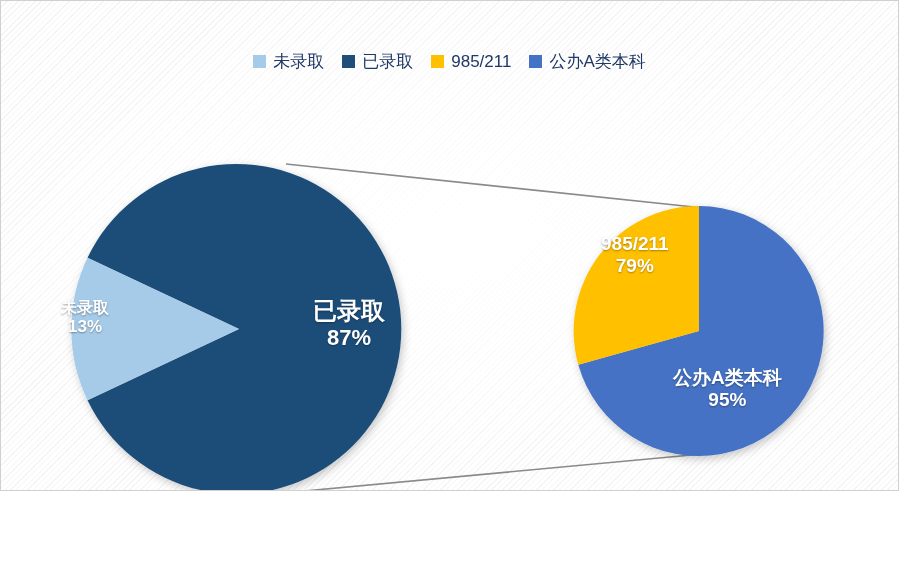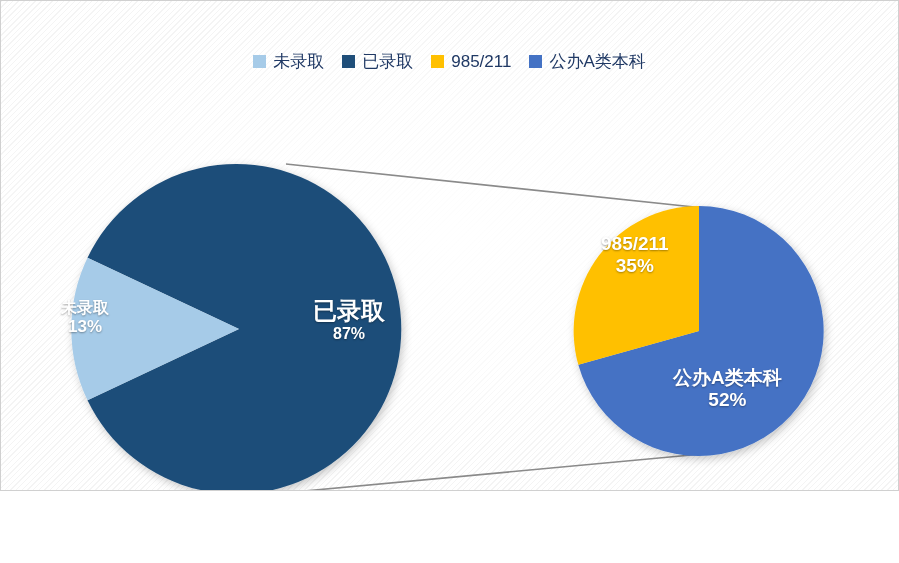--- a/index.html
+++ b/index.html
@@ -91,21 +91,21 @@
     white-space: nowrap;
     pointer-events: none;
   }
   .data-label .dl-name { display: block; }
   .data-label .dl-value { display: block; }
 
   #label-not-admitted { left: 60px;  top: 298px; font-size: 16px; }
   #label-not-admitted .dl-value { font-size: 17px; }
 
   #label-admitted     { left: 312px; top: 296px; font-size: 24px; }
-  #label-admitted .dl-value { font-size: 16px; text-align: center; }
+  #label-admitted .dl-value { font-size: 22px; text-align: center; }
 
   #label-985          { left: 600px; top: 232px; font-size: 19px; }
   #label-985 .dl-value { font-size: 19px; }
 
   #label-public       { left: 672px; top: 366px; font-size: 19px; }
   #label-public .dl-value { font-size: 19px; }
 </style>
 </head>
 <body>
 
@@ -184,22 +184,22 @@
       <span class="dl-value">13%</span>
     </div>
 
     <div class="data-label" id="label-admitted">
       <span class="dl-name">已录取</span>
       <span class="dl-value">87%</span>
     </div>
 
     <div class="data-label" id="label-985">
       <span class="dl-name">985/211</span>
-      <span class="dl-value">35%</span>
+      <span class="dl-value">79%</span>
     </div>
 
     <div class="data-label" id="label-public">
       <span class="dl-name">公办A类本科</span>
-      <span class="dl-value">52%</span>
+      <span class="dl-value">95%</span>
     </div>
 
   </div>
 </div>
 
 </body></html>

